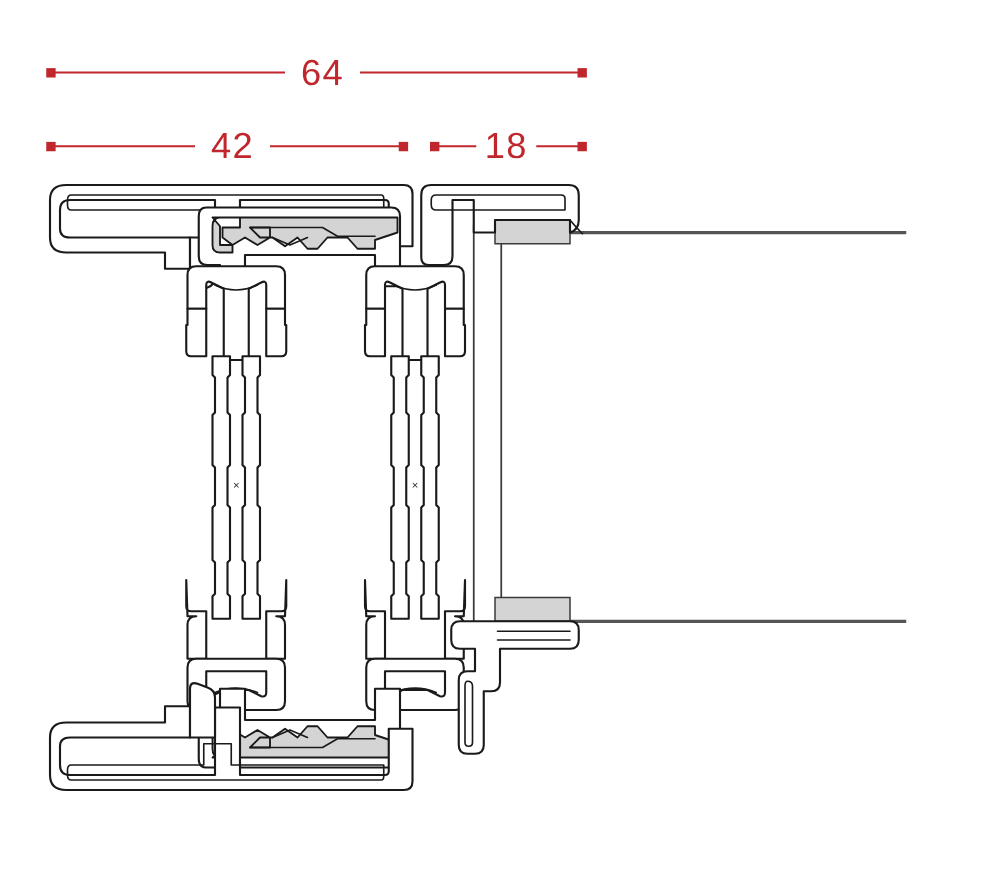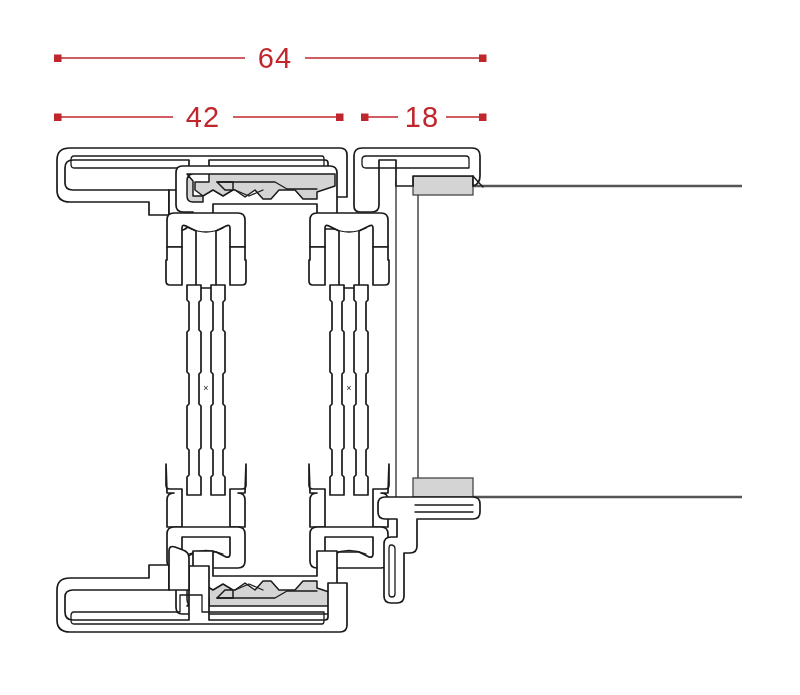--- a/index.html
+++ b/index.html
@@ -10,21 +10,21 @@
   }
   body {
     width: 800px;
     height: 695px;
     position: relative;
     overflow: hidden;
     font-family: "Liberation Sans", sans-serif;
   }
   #drawing-root {
     position: absolute;
-    left: 17px; top: 0;
+    left: 0; top: 0;
     width: 736px;
     height: 695px;
   }
   svg.cad { display: block; }
 
   .profile-outline {
     fill: #ffffff;
     stroke: #1a1a1a;
     stroke-width: 1.7;
     stroke-linejoin: round;

